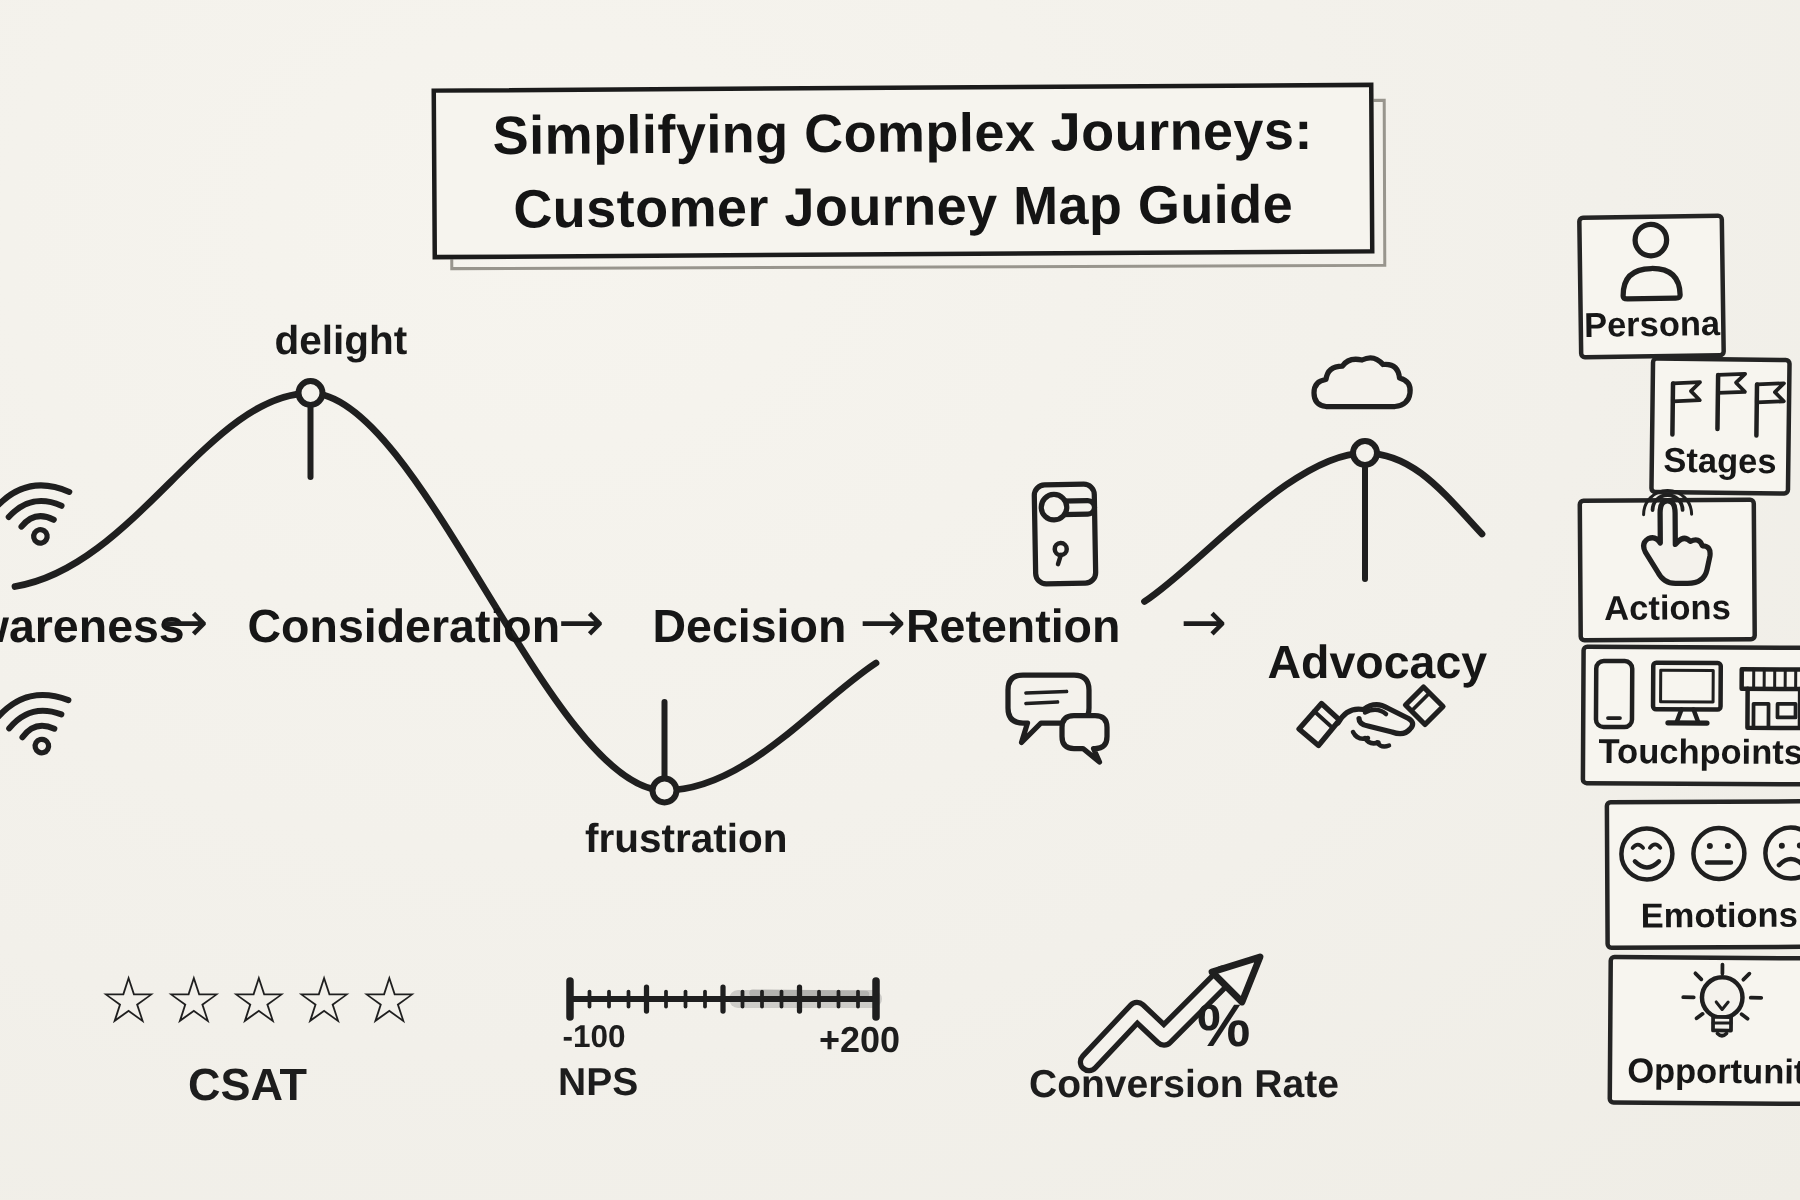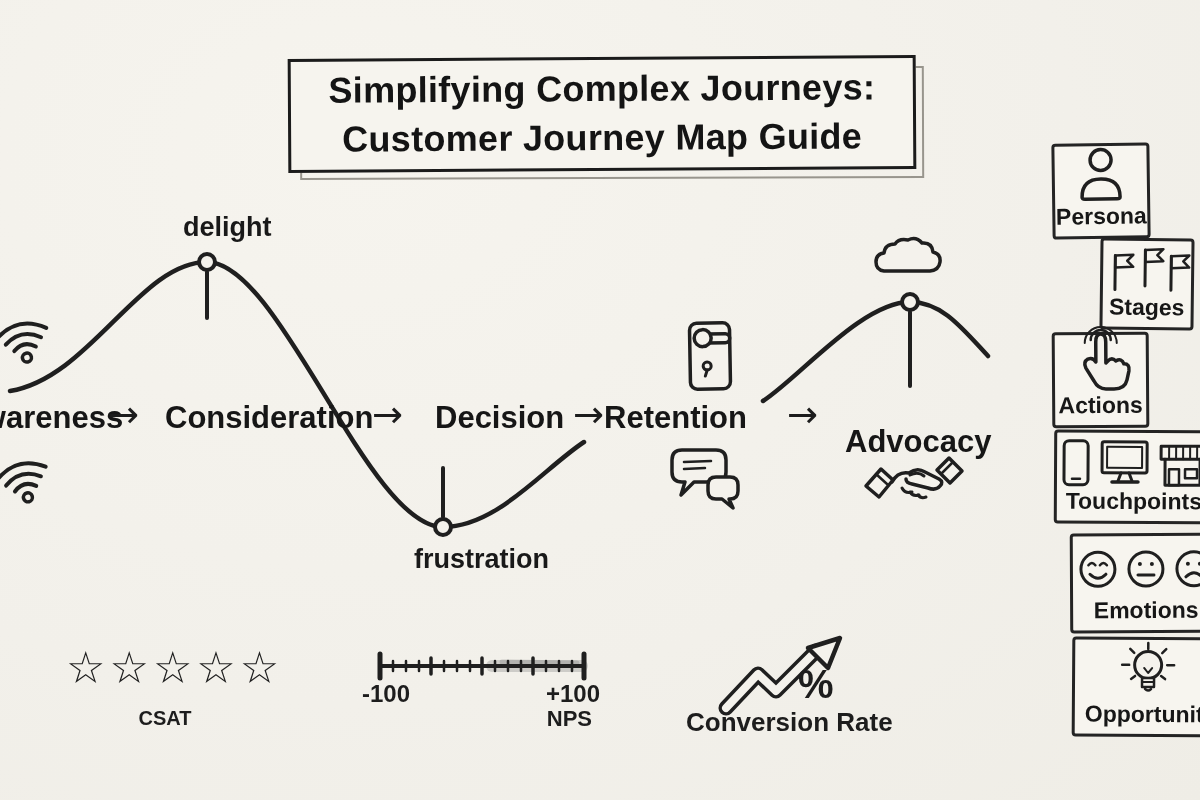--- a/index.html
+++ b/index.html
@@ -28,46 +28,46 @@
   #stage-awareness { left:-40px; }
   #stage-consideration { left:165px;text-align:right; }
   #stage-decision { left:435px; }
   #stage-retention { left:604px; }
   #stage-advocacy { left:845px;margin-top:24px; }
   .sarrow { position:absolute; top:393px; font-size:37px; font-weight:400; font-family:"DejaVu Sans",sans-serif; color:#1c1c1c; }
   #arrow-1 { left:108px; } #arrow-2 { left:372px; } #arrow-3 { left:573px; } #arrow-4 { left:787px; }
 
   .annot { position:absolute; font-size:27px; font-weight:600; color:#191919;margin-left:16px; }
   #delight-label { left:167px; top:212px; }
-  #frustration-label { left:398px; top:544px; }
+  #frustration-label { left:374px; top:544px; }
 
   
   .legend-box { position:absolute; background:#f7f5ef; border:3px solid #242424; border-radius:4px;
     display:flex; flex-direction:column; align-items:center; justify-content:flex-end; padding:5px 4px 6px; }
   .legend-icon { flex:1; display:flex; align-items:center; justify-content:center; width:100%; }
   .legend-icon svg { position:static; }
   .legend-label { font-size:23px; font-weight:700; white-space:nowrap; color:#171717; }
   #persona-box      { left:1052px; top:143px; width:98px;  height:96px;  transform:rotate(-0.8deg); }
   #stages-box       { left:1100px; top:238px; width:94px;  height:92px;  transform:rotate(0.7deg); }
-  #actions-box      { left:1052px; top:332px; width:97px;  height:96px;  transform:rotate(-0.4deg); }
+  #actions-box      { left:1052px; top:332px; width:119px;  height:96px;  transform:rotate(-0.4deg); }
   #touchpoints-box  { left:1054px; top:430px; width:160px; height:94px;  transform:rotate(0.3deg); }
   #emotions-box     { left:1070px; top:533px; width:152px; height:100px; transform:rotate(-0.3deg); }
   #opportunities-box{ left:1072px; top:637px; width:152px; height:100px; transform:rotate(0.4deg); }
   #opportunities-box .legend-label { align-self:flex-start; padding-left:6px; }
   .faces-row { display:flex; gap:6px; }
 
   
   #csat-stars { position:absolute; left:66px; top:642px; font-family:"DejaVu Sans",sans-serif;
     font-size:44px; letter-spacing:4px; color:#1e1e1e; }
   #csat-label { position:absolute; left:65px; top:707px; width:200px; text-align:center;
-    font-size:20px; font-weight:700; }
-  #nps-min { position:absolute; left:362px; top:680px; font-size:24px; font-weight:700; }
+    font-size:30px; font-weight:700; }
+  #nps-min { position:absolute; left:375px; top:680px; font-size:21px; font-weight:700; }
   #nps-max { position:absolute; left:546px; top:680px; font-size:24px; font-weight:700; }
-  #nps-label { position:absolute; left:372px; top:706px; width:220px; text-align:right;
-    font-size:22px; font-weight:700; }
+  #nps-label { position:absolute; left:372px; top:706px; width:220px; text-align:left;
+    font-size:26px; font-weight:700; }
   #percent-symbol { position:absolute; left:798px; top:662px; font-size:40px; font-weight:700; }
   #conversion-label { position:absolute; left:686px; top:707px; font-size:26px; font-weight:700; white-space:nowrap; }
 </style>
 </head>
 <body>
 
 <div id="canvas">
 
   <svg id="curve-layer" width="1200" height="800" viewBox="0 0 1200 800" style="left:0;top:0;">
     <path class="ink" stroke-width="4.5" d="M 10 391 C 90 378 140 262 207 262 C 280 262 368 527 443 527 C 497 527 543 469 584 442"></path>
@@ -269,21 +269,21 @@
     <line class="ink" stroke-width="2.5" x1="85" y1="11" x2="85" y2="21"></line>
     <line class="ink" stroke-width="2.5" x1="98" y1="11" x2="98" y2="21"></line>
     <line class="ink" stroke-width="2.5" x1="123" y1="11" x2="123" y2="21"></line>
     <line class="ink" stroke-width="2.5" x1="136" y1="11" x2="136" y2="21"></line>
     <line class="ink" stroke-width="2.5" x1="149" y1="11" x2="149" y2="21"></line>
     <line class="ink" stroke-width="2.5" x1="174" y1="11" x2="174" y2="21"></line>
     <line class="ink" stroke-width="2.5" x1="187" y1="11" x2="187" y2="21"></line>
     <line class="ink" stroke-width="2.5" x1="200" y1="11" x2="200" y2="21"></line>
   </svg>
   <span id="nps-min">-100</span>
-  <span id="nps-max">+100</span>
+  <span id="nps-max">+200</span>
   <span id="nps-label">NPS</span>
 
   <svg width="140" height="95" viewBox="0 0 140 95" style="left:712px; top:622px;">
     <path d="M14 86 L46 52 L64 69 L104 29" stroke="#1f1f1f" stroke-width="15" fill="none" stroke-linecap="round" stroke-linejoin="round"></path>
     <path d="M14 86 L46 52 L64 69 L104 29" stroke="#f4f2ec" stroke-width="8" fill="none" stroke-linecap="round" stroke-linejoin="round"></path>
     <polygon points="128,16 96,26 116,46" fill="#f4f2ec" stroke="#1f1f1f" stroke-width="4.5" stroke-linejoin="round"></polygon>
   </svg>
   <span id="percent-symbol">%</span>
   <span id="conversion-label">Conversion Rate</span>
 

